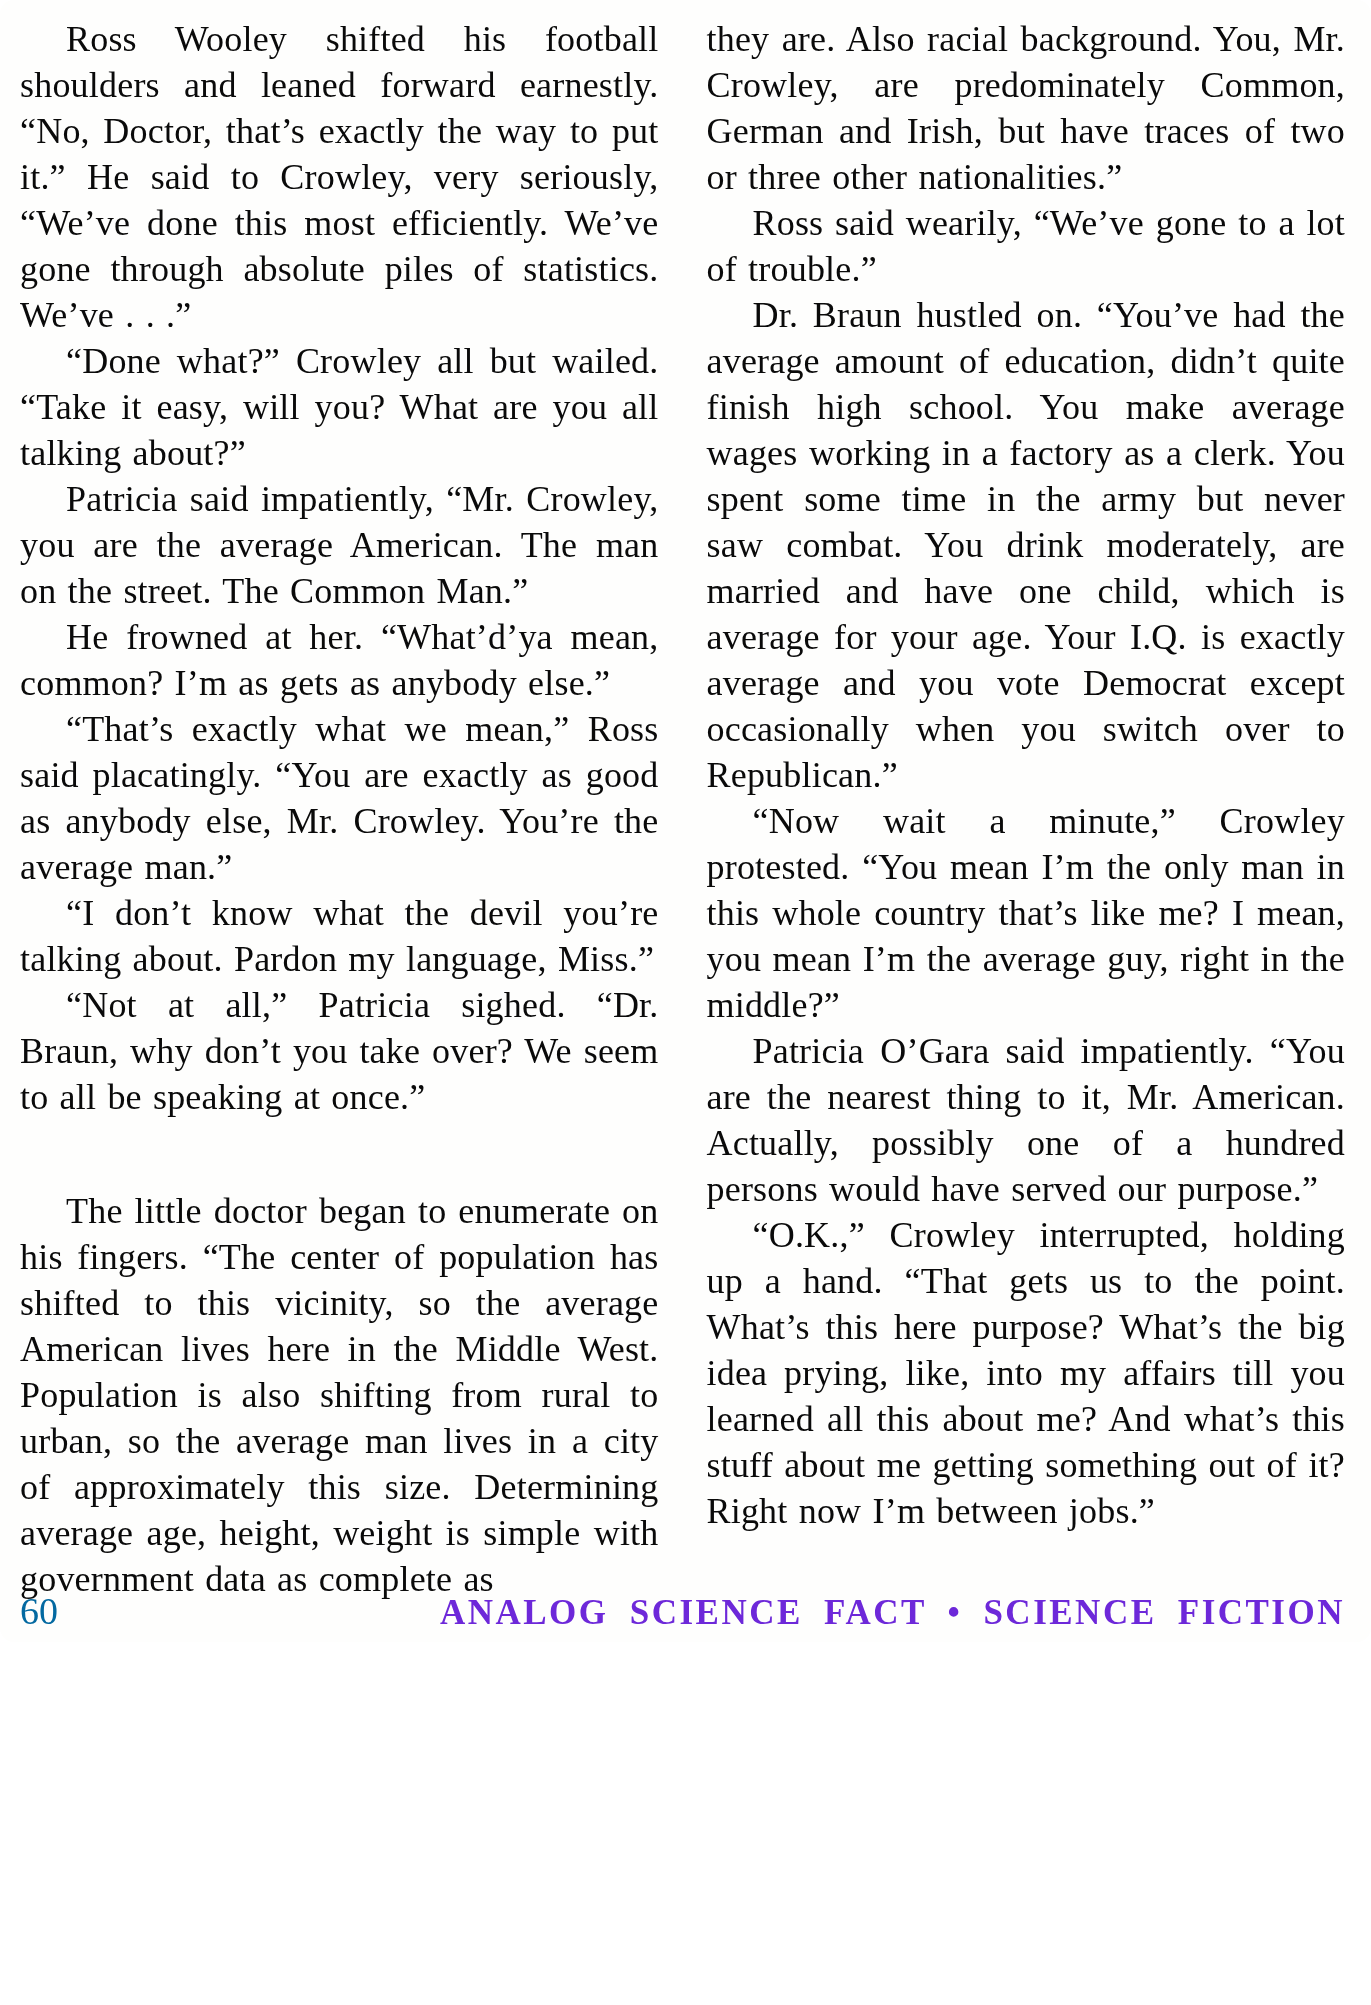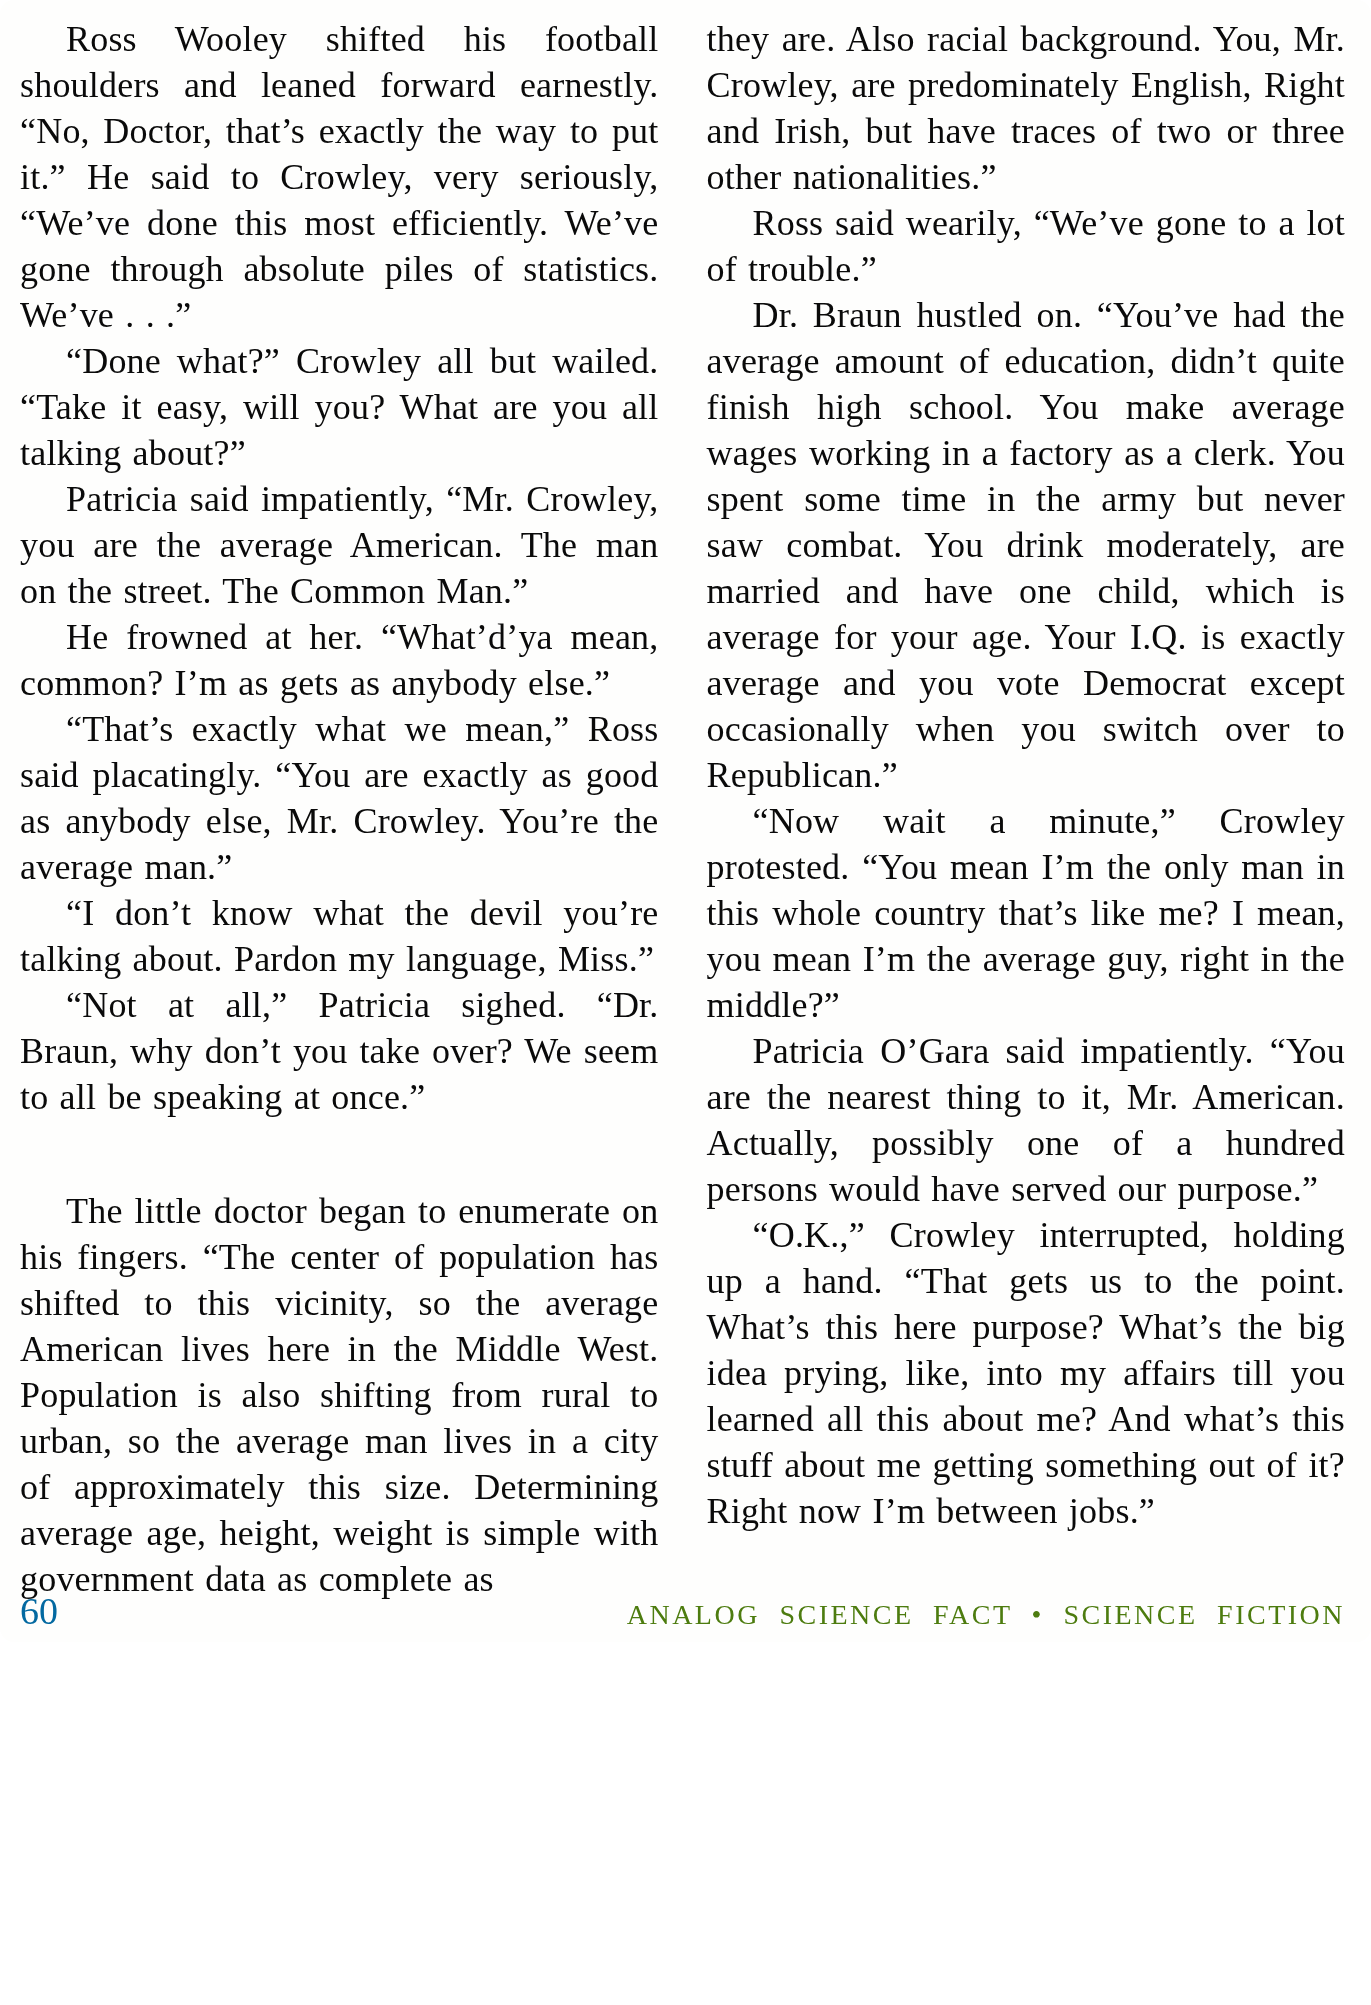--- a/index.html
+++ b/index.html
@@ -50,26 +50,26 @@
     display: flex;
     justify-content: space-between;
     align-items: baseline;
   }
   .page-number {
     font-size: 38px;
     line-height: 1;
     color: #0369a1;
   }
   .magazine-title {
-    font-size: 28px;
+    font-size: 35px;
     line-height: 1;
-    font-weight: 400;
+    font-weight: 700;
     letter-spacing: 2.5px;
     word-spacing: 10px;
-    color: #4d7c0f;
+    color: #6d28d9;
   }
 </style>
 </head>
 <body>
 
 <div class="page">
 
   <div class="columns">
 
     <div class="column">
@@ -77,21 +77,21 @@
       <p>“Done what?” Crowley all but wailed. “Take it easy, will you? What are you all talking about?”</p>
       <p>Patricia said impatiently, “Mr. Crowley, you are the average American. The man on the street. The Common Man.”</p>
       <p>He frowned at her. “What’d’ya mean, common? I’m as gets as anybody else.”</p>
       <p>“That’s exactly what we mean,” Ross said placatingly. “You are exactly as good as anybody else, Mr. Crowley. You’re the average man.”</p>
       <p>“I don’t know what the devil you’re talking about. Pardon my language, Miss.”</p>
       <p>“Not at all,” Patricia sighed. “Dr. Braun, why don’t you take over? We seem to all be speaking at once.”</p>
       <p class="section-break">The little doctor began to enumerate on his fingers. “The center of population has shifted to this vicinity, so the average American lives here in the Middle West. Population is also shifting from rural to urban, so the average man lives in a city of approximately this size. Determining average age, height, weight is simple with government data as complete as</p>
     </div>
 
     <div class="column">
-      <p class="no-indent">they are. Also racial background. You, Mr. Crowley, are predominately English, Right and Irish, but have traces of two or three other nationalities.”</p>
+      <p class="no-indent">they are. Also racial background. You, Mr. Crowley, are predominately Common, German and Irish, but have traces of two or three other nationalities.”</p>
       <p>Ross said wearily, “We’ve gone to a lot of trouble.”</p>
       <p>Dr. Braun hustled on. “You’ve had the average amount of education, didn’t quite finish high school. You make average wages working in a factory as a clerk. You spent some time in the army but never saw combat. You drink moderately, are married and have one child, which is average for your age. Your I.Q. is exactly average and you vote Democrat except occasionally when you switch over to Republican.”</p>
       <p>“Now wait a minute,” Crowley protested. “You mean I’m the only man in this whole country that’s like me? I mean, you mean I’m the average guy, right in the middle?”</p>
       <p>Patricia O’Gara said impatiently. “You are the nearest thing to it, Mr. American. Actually, possibly one of a hundred persons would have served our purpose.”</p>
       <p>“O.K.,” Crowley interrupted, holding up a hand. “That gets us to the point. What’s this here purpose? What’s the big idea prying, like, into my affairs till you learned all this about me? And what’s this stuff about me getting something out of it? Right now I’m between jobs.”</p>
     </div>
 
   </div>
 
   <div class="footer">

